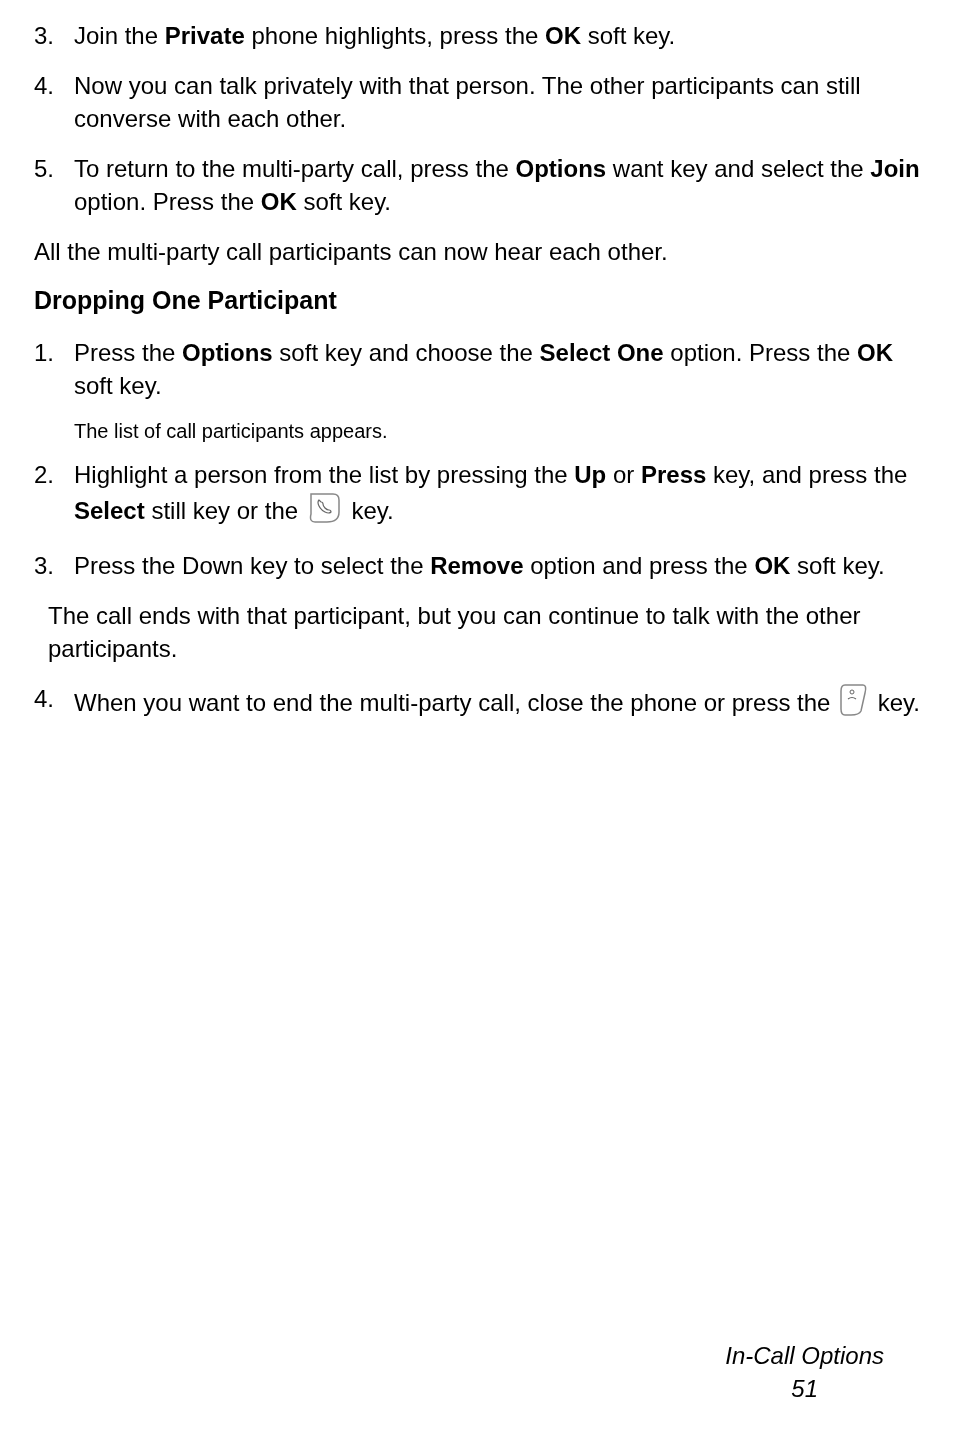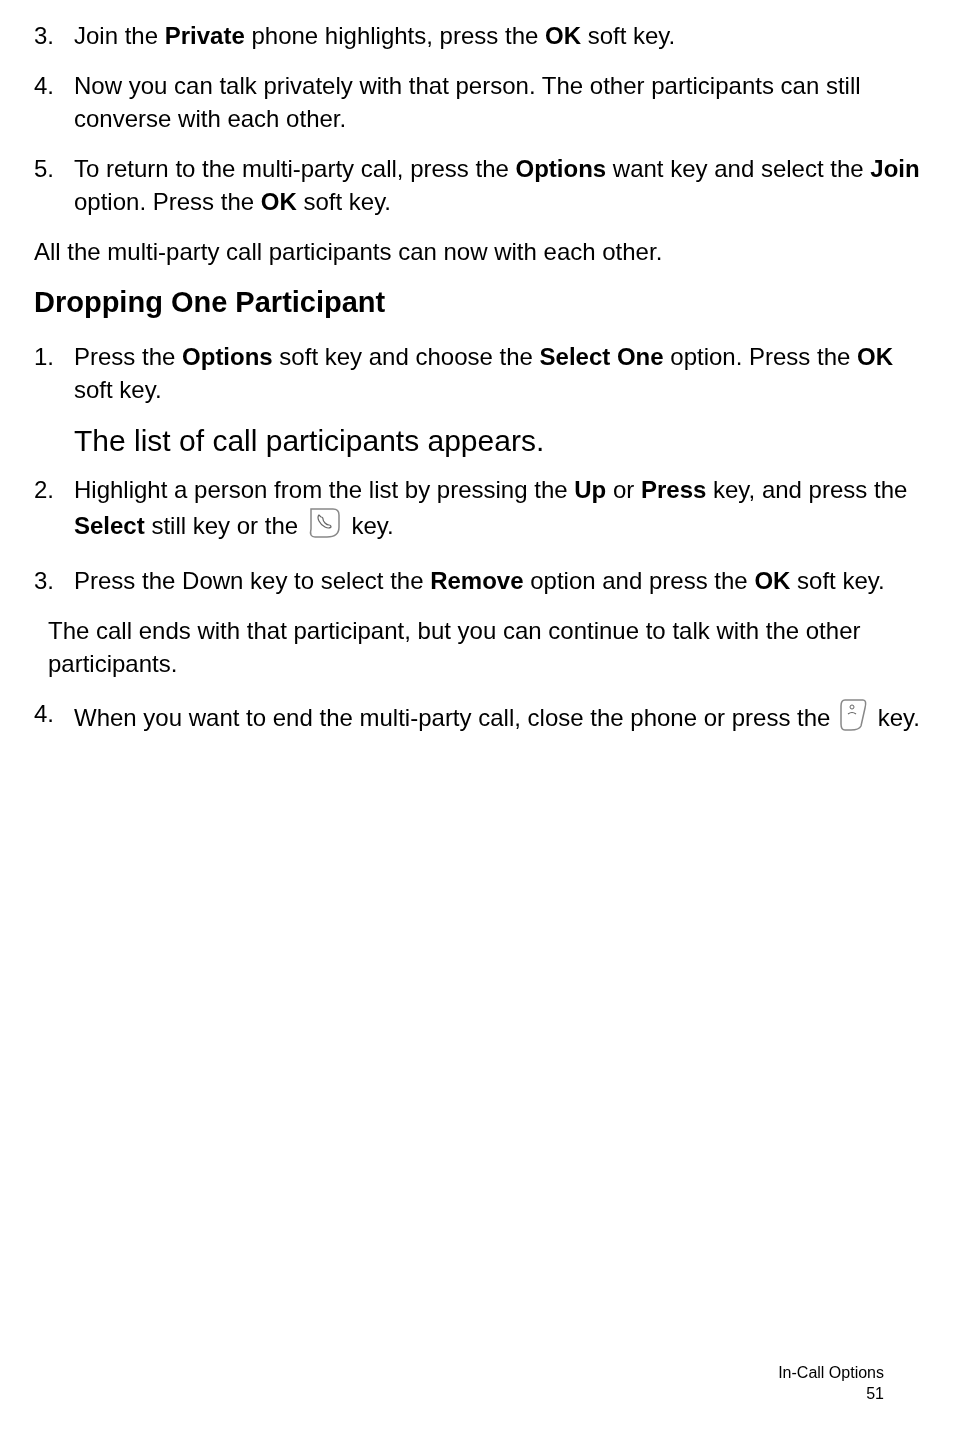--- a/index.html
+++ b/index.html
@@ -32,43 +32,44 @@
       width: 40px;
       flex-shrink: 0;
     }
     ol.numbered li .content {
       flex: 1;
     }
     .para {
       margin-bottom: 18px;
     }
     h2.section-heading {
-      font-size: 29px;
+      font-size: 25px;
       font-weight: bold;
       margin-bottom: 22px;
     }
     .sub-paragraph {
-      font-size: 30px;
+      font-size: 20px;
       font-family: Verdana, Geneva, sans-serif;
       margin-left: 40px;
       margin-bottom: 16px;
       margin-top: 4px;
     }
     .inline-icon {
       display: inline-block;
       vertical-align: middle;
       margin: 0 2px;
     }
     .footer {
       position: absolute;
       bottom: 28px;
       right: 70px;
-      text-align: right;
-      font-size: 16px;
+      text-align: center;
+      font-size: 24px;
       line-height: 1.35;
+      font-style: italic;
     }
     b {
       font-weight: bold;
       text-align: right;
     }
     .para-indent {
       margin-left: 14px;
     }
   </style>
 </head>
@@ -86,21 +87,21 @@
     <span class="content">Now you can talk privately with that person. The other participants can still converse with each other.</span>
   </li>
   <li>
     <span class="num">5.</span>
     <span class="content">
       <span>To return to the multi-party call, press the </span><b>Options</b><span> want key and select the </span><b>Join</b><span> option. Press the </span><b>OK</b><span> soft key.</span>
     </span>
   </li>
 </ol>
 
-<p class="body-text para">All the multi-party call participants can now with each other.</p>
+<p class="body-text para">All the multi-party call participants can now hear each other.</p>
 
 <h2 class="section-heading">Dropping One Participant</h2>
 
 <ol class="numbered body-text">
   <li>
     <span class="num">1.</span>
     <span class="content">
       <span>Press the </span><b>Options</b><span> soft key and choose the </span><b>Select One</b><span> option. Press the </span><b>OK</b><span> soft key.</span>
     </span>
   </li>

